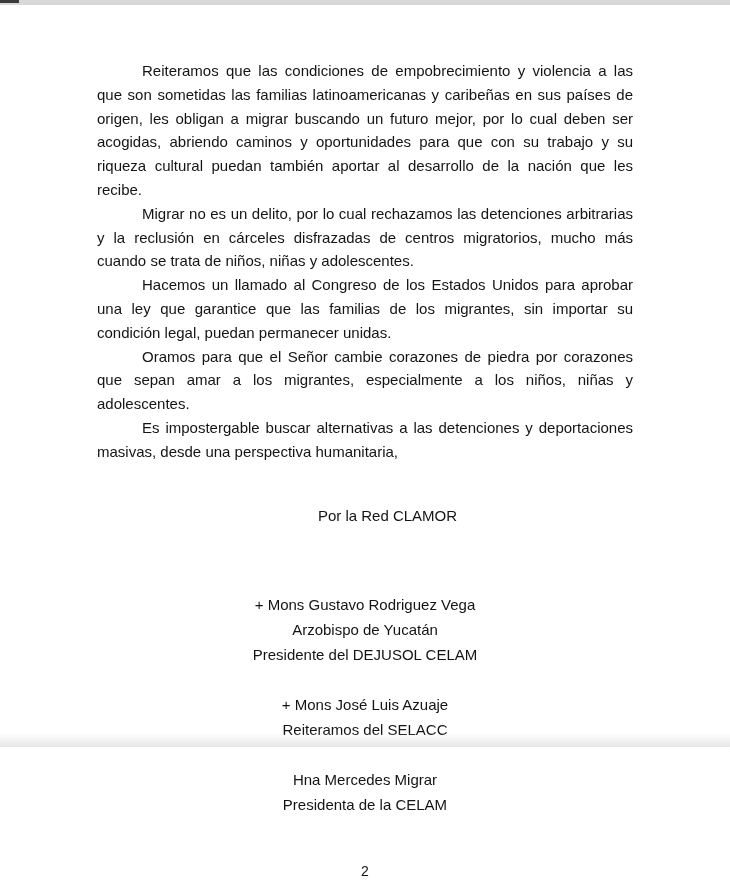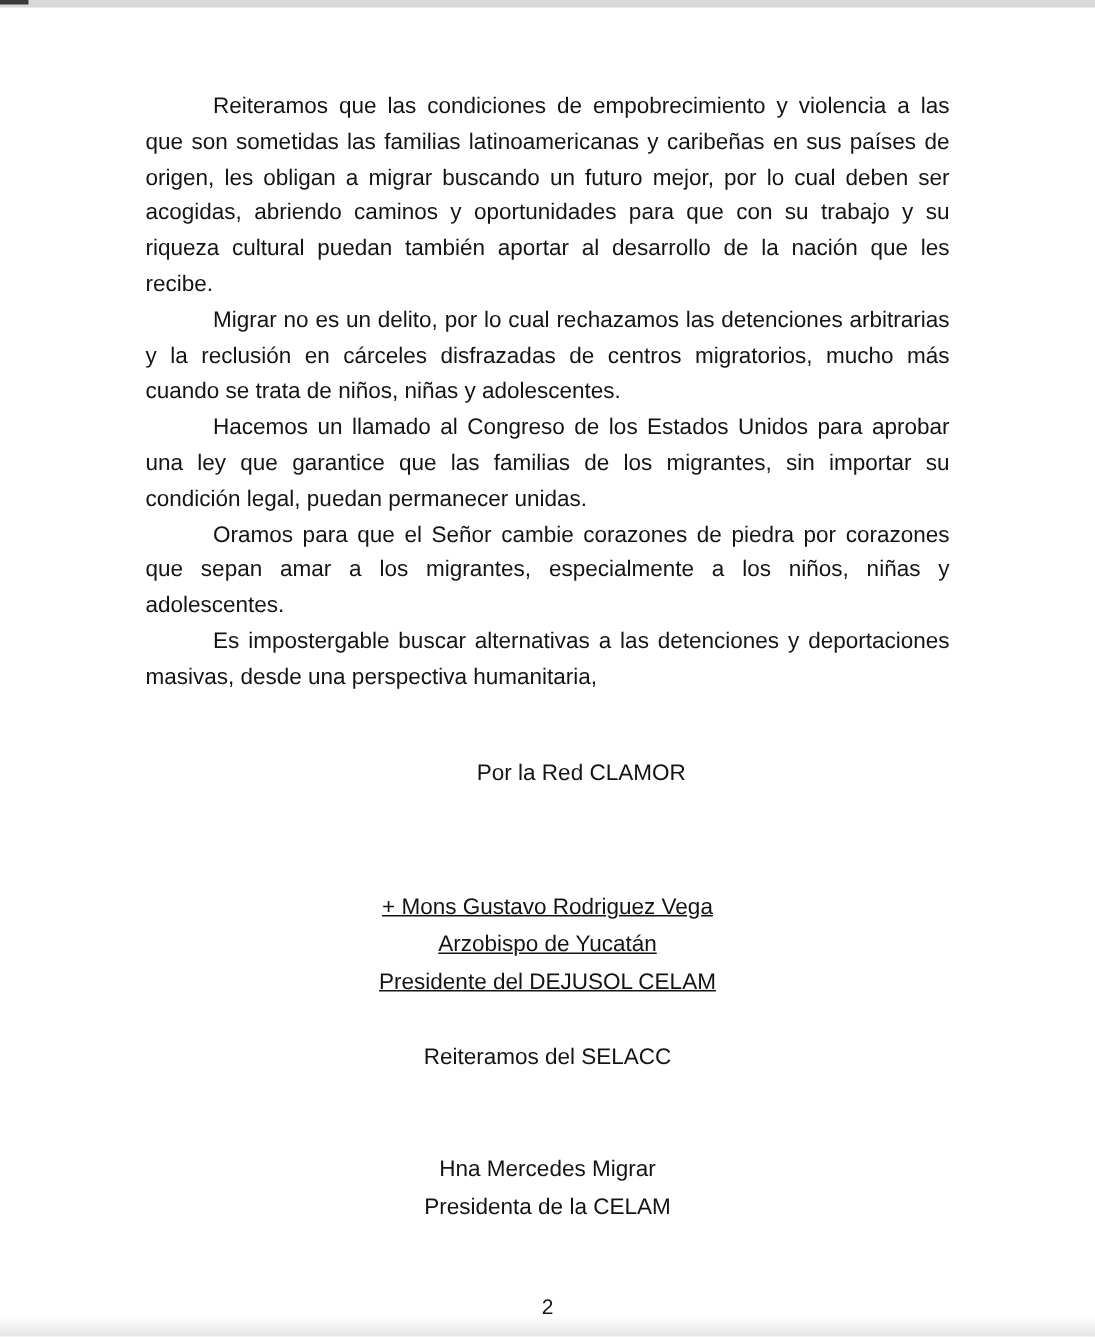--- a/index.html
+++ b/index.html
@@ -7,21 +7,21 @@
     width: 730px;
     height: 891px;
     background: #ffffff;
     font-family: "Liberation Sans", "DejaVu Sans", sans-serif;
     color: #141414;
     overflow: hidden;
   }
   .page {
     position: relative;
     width: 730px;
-    height: 891px;
+    height: 747px;
     background: #ffffff;
   }
   .top-strip {
     position: absolute;
     top: 0; left: 0;
     width: 730px; height: 5px;
     background: #d8d8d8;
   }
   .top-dark-mark {
     position: absolute;
@@ -53,21 +53,21 @@
     text-align: center;
   }
   .sig-group {
     position: absolute;
     left: 0;
     width: 730px;
     text-align: center;
     font-size: 15px;
     line-height: 25px;
   }
-  .sig-group-1 { top: 592px; text-decoration: underline; }
+  .sig-group-1 { top: 592px; }
   .sig-group-2 { top: 692px; }
   .sig-group-3 { top: 767px; }
   .page-number {
     position: absolute;
     top: 862px;
     left: 0;
     width: 730px;
     text-align: center;
     font-size: 14px;
     line-height: 18px;
@@ -90,20 +90,21 @@
     <p class="salutation">Por la Red CLAMOR</p>
   </div>
 
   <div class="sig-group sig-group-1">
     <div>+ Mons Gustavo Rodriguez Vega</div>
     <div>Arzobispo de Yucatán</div>
     <div>Presidente del DEJUSOL CELAM</div>
   </div>
 
   <div class="sig-group sig-group-2">
+    <div>+ Mons José Luis Azuaje</div>
     <div>Reiteramos del SELACC</div>
   </div>
 
   <div class="sig-group sig-group-3">
     <div>Hna Mercedes Migrar</div>
     <div>Presidenta de la CELAM</div>
   </div>
 
   <div class="page-number">2</div>
 

